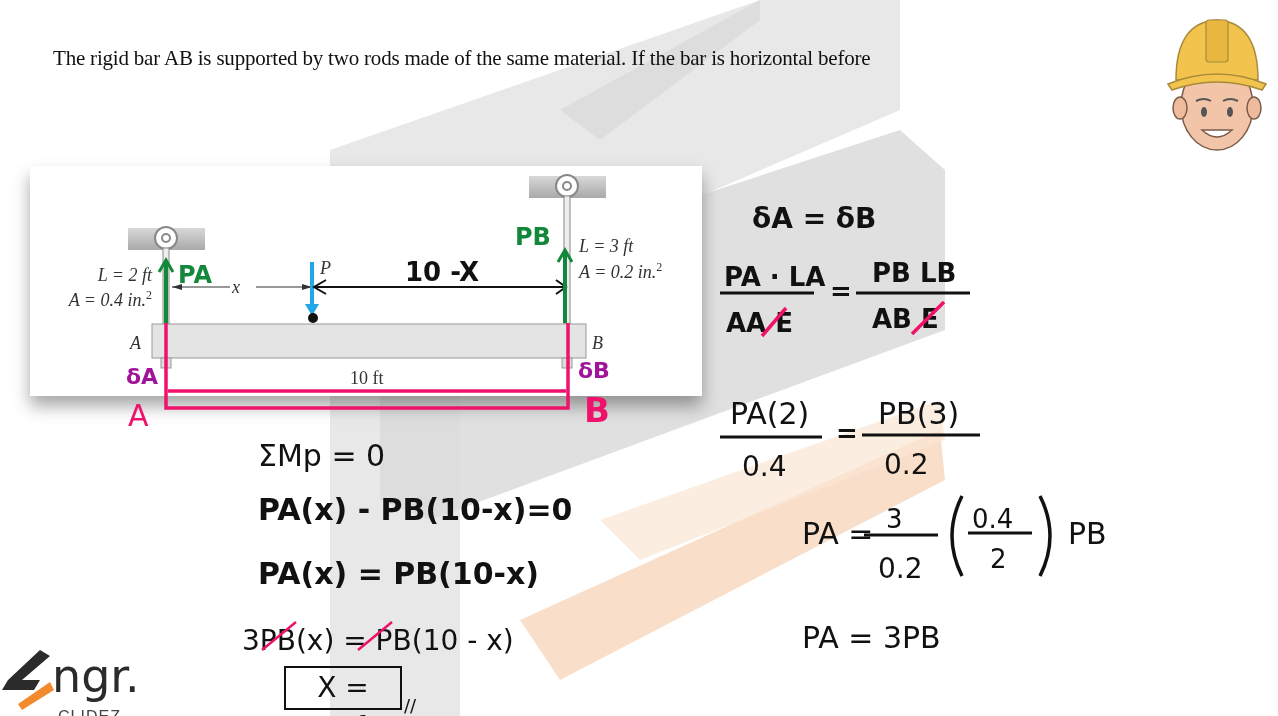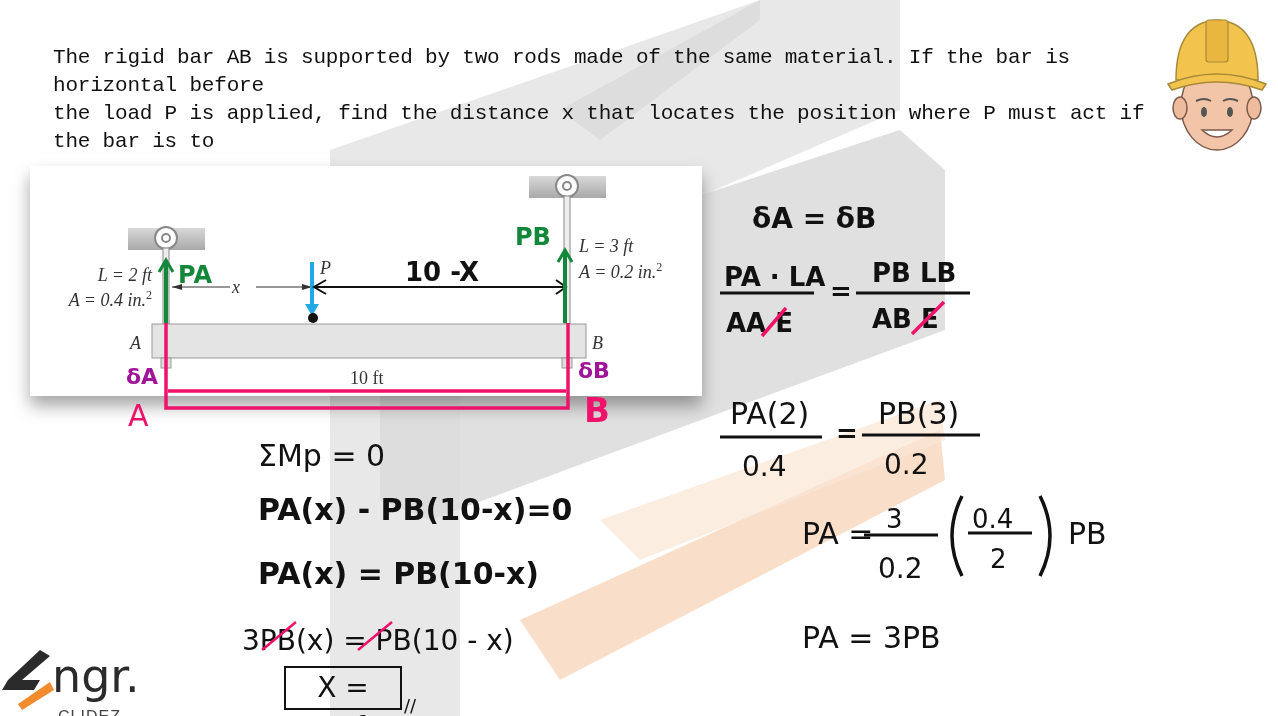--- a/index.html
+++ b/index.html
@@ -5,21 +5,21 @@
   html, body { margin:0; padding:0; }
   body {
     width:1278px; height:716px; position:relative; overflow:hidden;
     background:#ffffff;
     font-family:"DejaVu Sans", sans-serif;
   }
   .wm { position:absolute; left:0; top:0; width:1278px; height:716px; z-index:0; }
   .problem {
     position:absolute; left:53px; top:44px; width:1100px;
     font-size:21px; line-height:28px; color:#111;
-    font-family:Liberation Mono, monospace; letter-spacing:-0.2px;
+    font-family:Liberation Serif, serif; letter-spacing:-0.2px;
     z-index:2;
   }
   .figure {
     position:absolute; left:30px; top:166px; width:672px; height:230px;
     background:#fff; z-index:2;
     box-shadow: 0 10px 16px rgba(0,0,0,0.35);
   }
   .figure svg { position:absolute; left:0; top:0; }
   .overlay { position:absolute; left:0; top:0; z-index:3; pointer-events:none; }
   .hw { font-family:"DejaVu Sans", sans-serif; }
@@ -37,21 +37,20 @@
 <svg class="wm" width="1278" height="716" viewBox="0 0 1278 716">
   <polygon points="330,150 760,0 900,0 900,110 460,300 460,716 330,716" fill="#e6e6e6" opacity="0.9"></polygon>
   <polygon points="560,110 760,0 760,20 600,140" fill="#d9d9d9" opacity="0.8"></polygon>
   <polygon points="380,300 900,130 945,170 945,330 430,520 380,500" fill="#dadada" opacity="0.85"></polygon>
   <polygon points="520,620 940,430 945,480 560,680" fill="#f8dcc4" opacity="0.9"></polygon>
   <polygon points="600,520 940,400 945,440 640,560" fill="#fbe6d4" opacity="0.7"></polygon>
 </svg>
 
 <div class="problem">
   <div>The rigid bar AB is supported by two rods made of the same material. If the bar is horizontal before</div>
-  <div>the load P is applied, find the distance x that locates the position where P must act if the bar is to</div>
 </div>
 
 <div class="figure">
   <svg width="672" height="230" viewBox="0 0 672 230">
     <defs>
       <linearGradient id="sup" x1="0" y1="0" x2="0" y2="1">
         <stop offset="0" stop-color="#d8d8d8"></stop>
           <stop offset="1" stop-color="#a9a9a9"></stop>
       </linearGradient>
     </defs>

